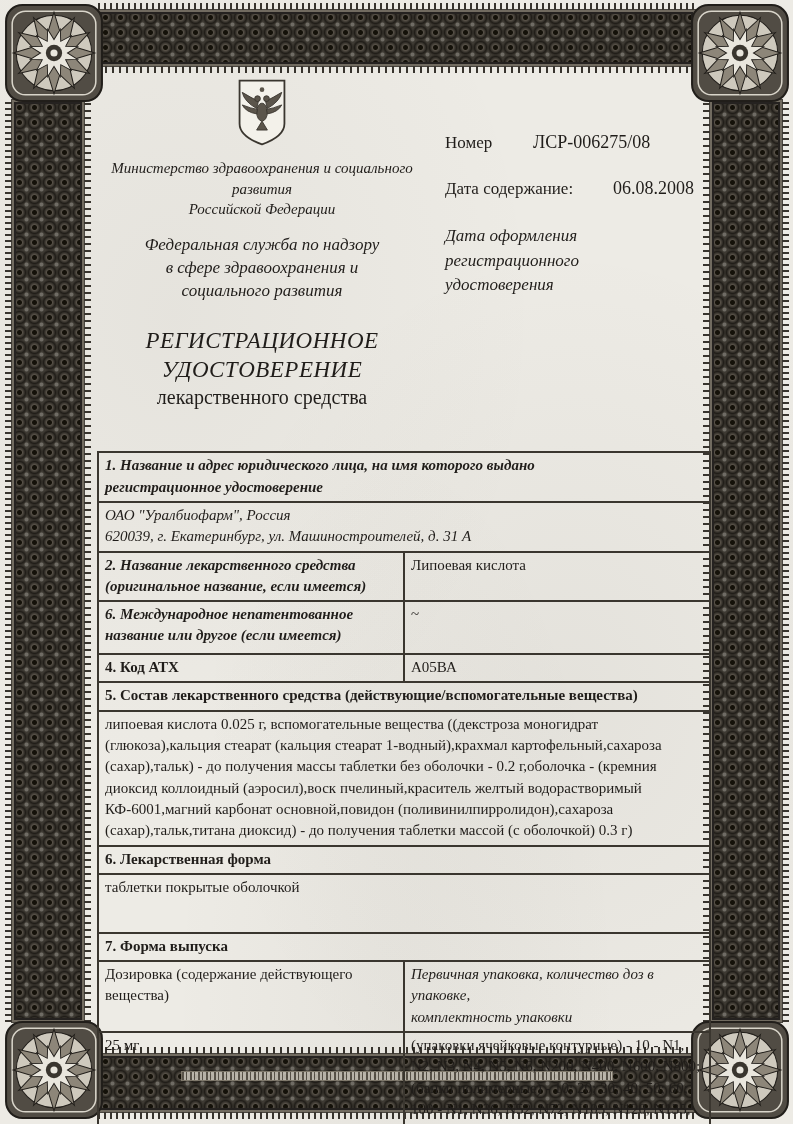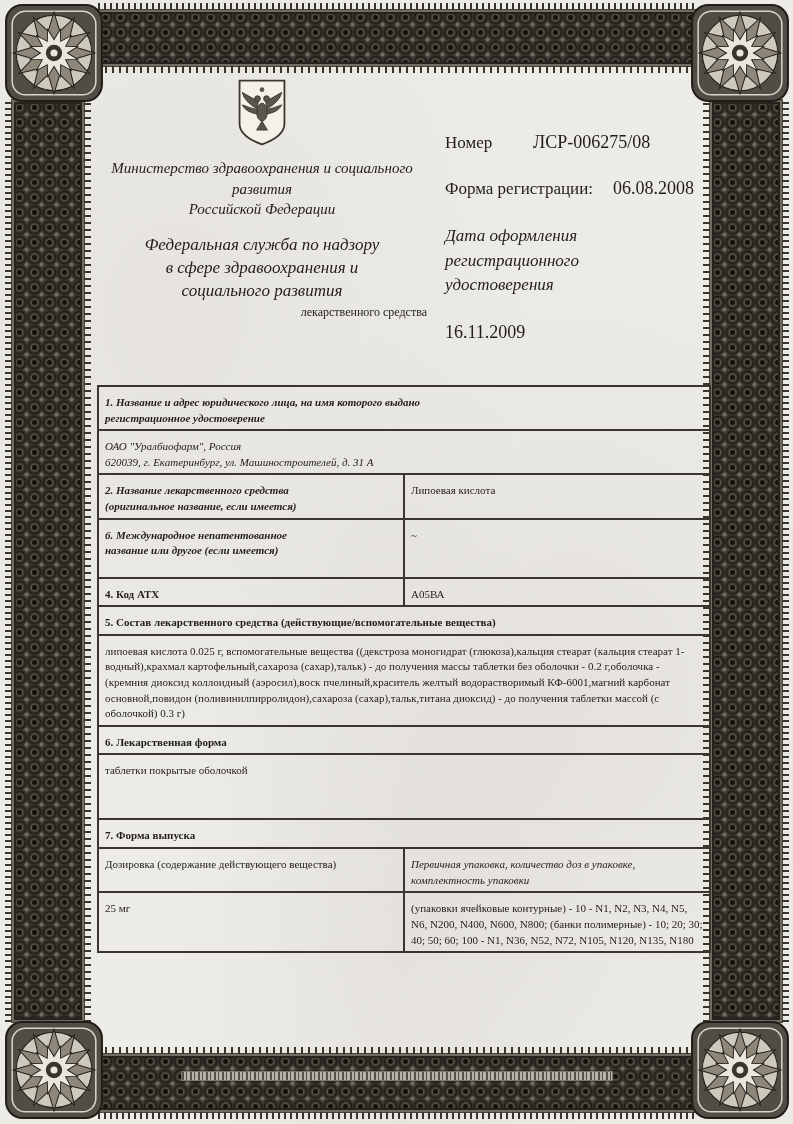--- a/index.html
+++ b/index.html
@@ -58,33 +58,33 @@
   }
   
   .content{position:absolute;left:97px;top:74px;width:614px;}
   .header{display:flex;}
   .header-left{width:330px;text-align:center;}
   .header-right{flex:1;padding:58px 0 0 18px;font-size:17px;}
   .emblem{margin:4px auto 10px;display:block;}
   .ministry{font-size:15px;line-height:1.38;margin:0;}
   .service{font-size:17px;line-height:1.35;margin:14px 0 0;}
   .doc-title{font-size:23px;font-weight:normal;letter-spacing:.5px;line-height:1.25;margin:24px 0 0;}
-  .doc-subtitle{font-size:12px;margin:2px 0 0;text-align:right;}
+  .doc-subtitle{font-size:20px;margin:2px 0 0;}
   .ml{white-space:pre-line;font-style:italic;}
   .hr-row{display:flex;align-items:center;margin:0 0 25px;}
   .hr-label{min-width:88px;}
   .hr-label-wide{min-width:168px;}
   .hr-value{font-size:18px;}
   .issue-label{margin:0 0 24px;line-height:1.45;}
   
   table.cert{border-collapse:collapse;width:100%;margin-top:42px;table-layout:fixed;}
   table.cert td{
     border:2px solid #3a362f;
-    padding:8px 6px 3px;
-    font-size:11px;line-height:1.42;
+    padding:2px 6px 3px;
+    font-size:15px;line-height:1.42;
     vertical-align:top;
     word-wrap:break-word;
   }
   td.hdr{font-weight:bold;}
   td.c1{width:51.5%;}
   td.c2{width:48.5%;}
   td.sub7{font-size:13px;line-height:1.4;margin-top:24px;}
   td.tall-s6{height:52px;}
   td.s3h{height:46px;}
 </style>
@@ -170,35 +170,36 @@
             <path d="M30 48 l-6 10 h12 z"></path>
           </g>
           <circle cx="30" cy="13" r="2.6" fill="#5b554b"></circle>
         </svg>
         <p class="ministry ml">Министерство здравоохранения и социального
 развития
 Российской Федерации</p>
         <p class="service ml">Федеральная служба по надзору
 в сфере здравоохранения и
 социального развития</p>
+        <p class="doc-title ml">РЕГИСТРАЦИОННОЕ
+УДОСТОВЕРЕНИЕ</p>
         <p class="doc-subtitle">лекарственного средства</p>
       </div>
 
       <div class="header-right">
         <div class="hr-row">
           <span class="hr-label">Номер</span>
           <span class="hr-value">ЛСР-006275/08</span>
         </div>
         <div class="hr-row">
-          <span class="hr-label-wide">Форма регистрации:</span>
+          <span class="hr-label-wide">Дата содержание:</span>
           <span class="hr-value">06.08.2008</span>
         </div>
         <p class="issue-label ml">Дата оформления регистрационного
 удостоверения</p>
-        <p class="hr-value" style="margin:0;">16.11.2009</p>
       </div>
     </div>
 
     <table class="cert">
       <tbody>
           <tr>
         <td colspan="2" class="hdr ml">1. Название и адрес юридического лица, на имя которого выдано
 регистрационное удостоверение</td>
       </tr>
       <tr>

